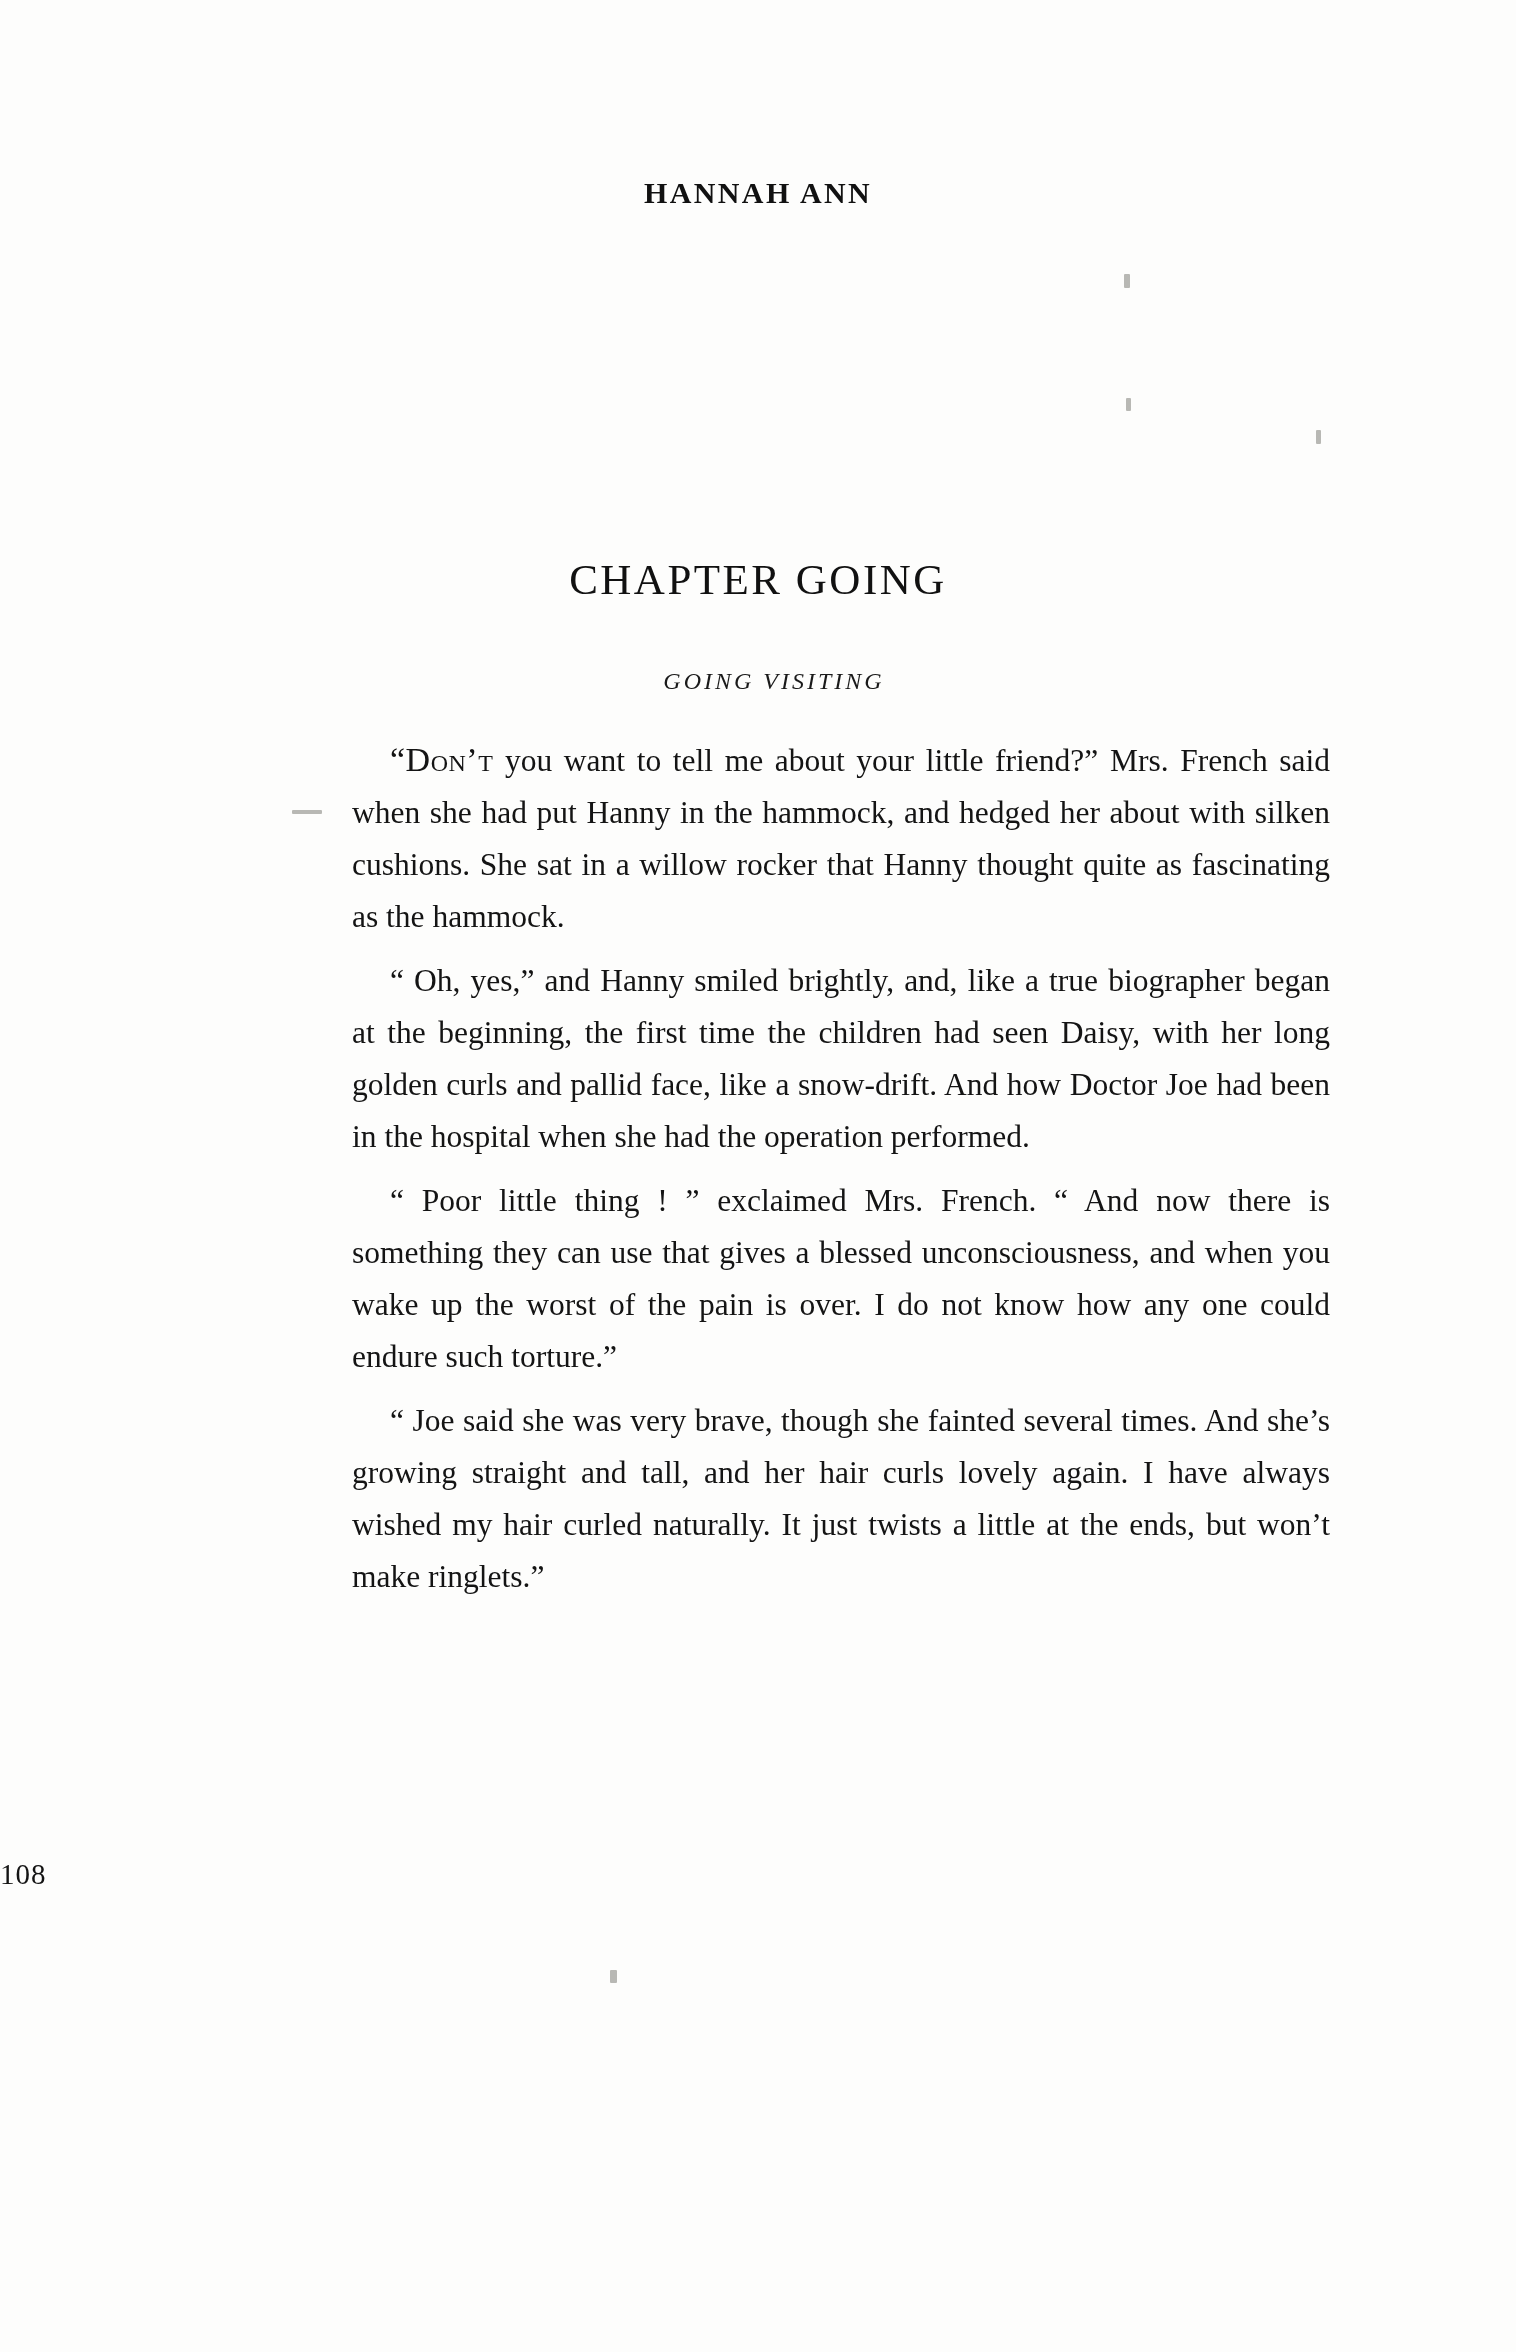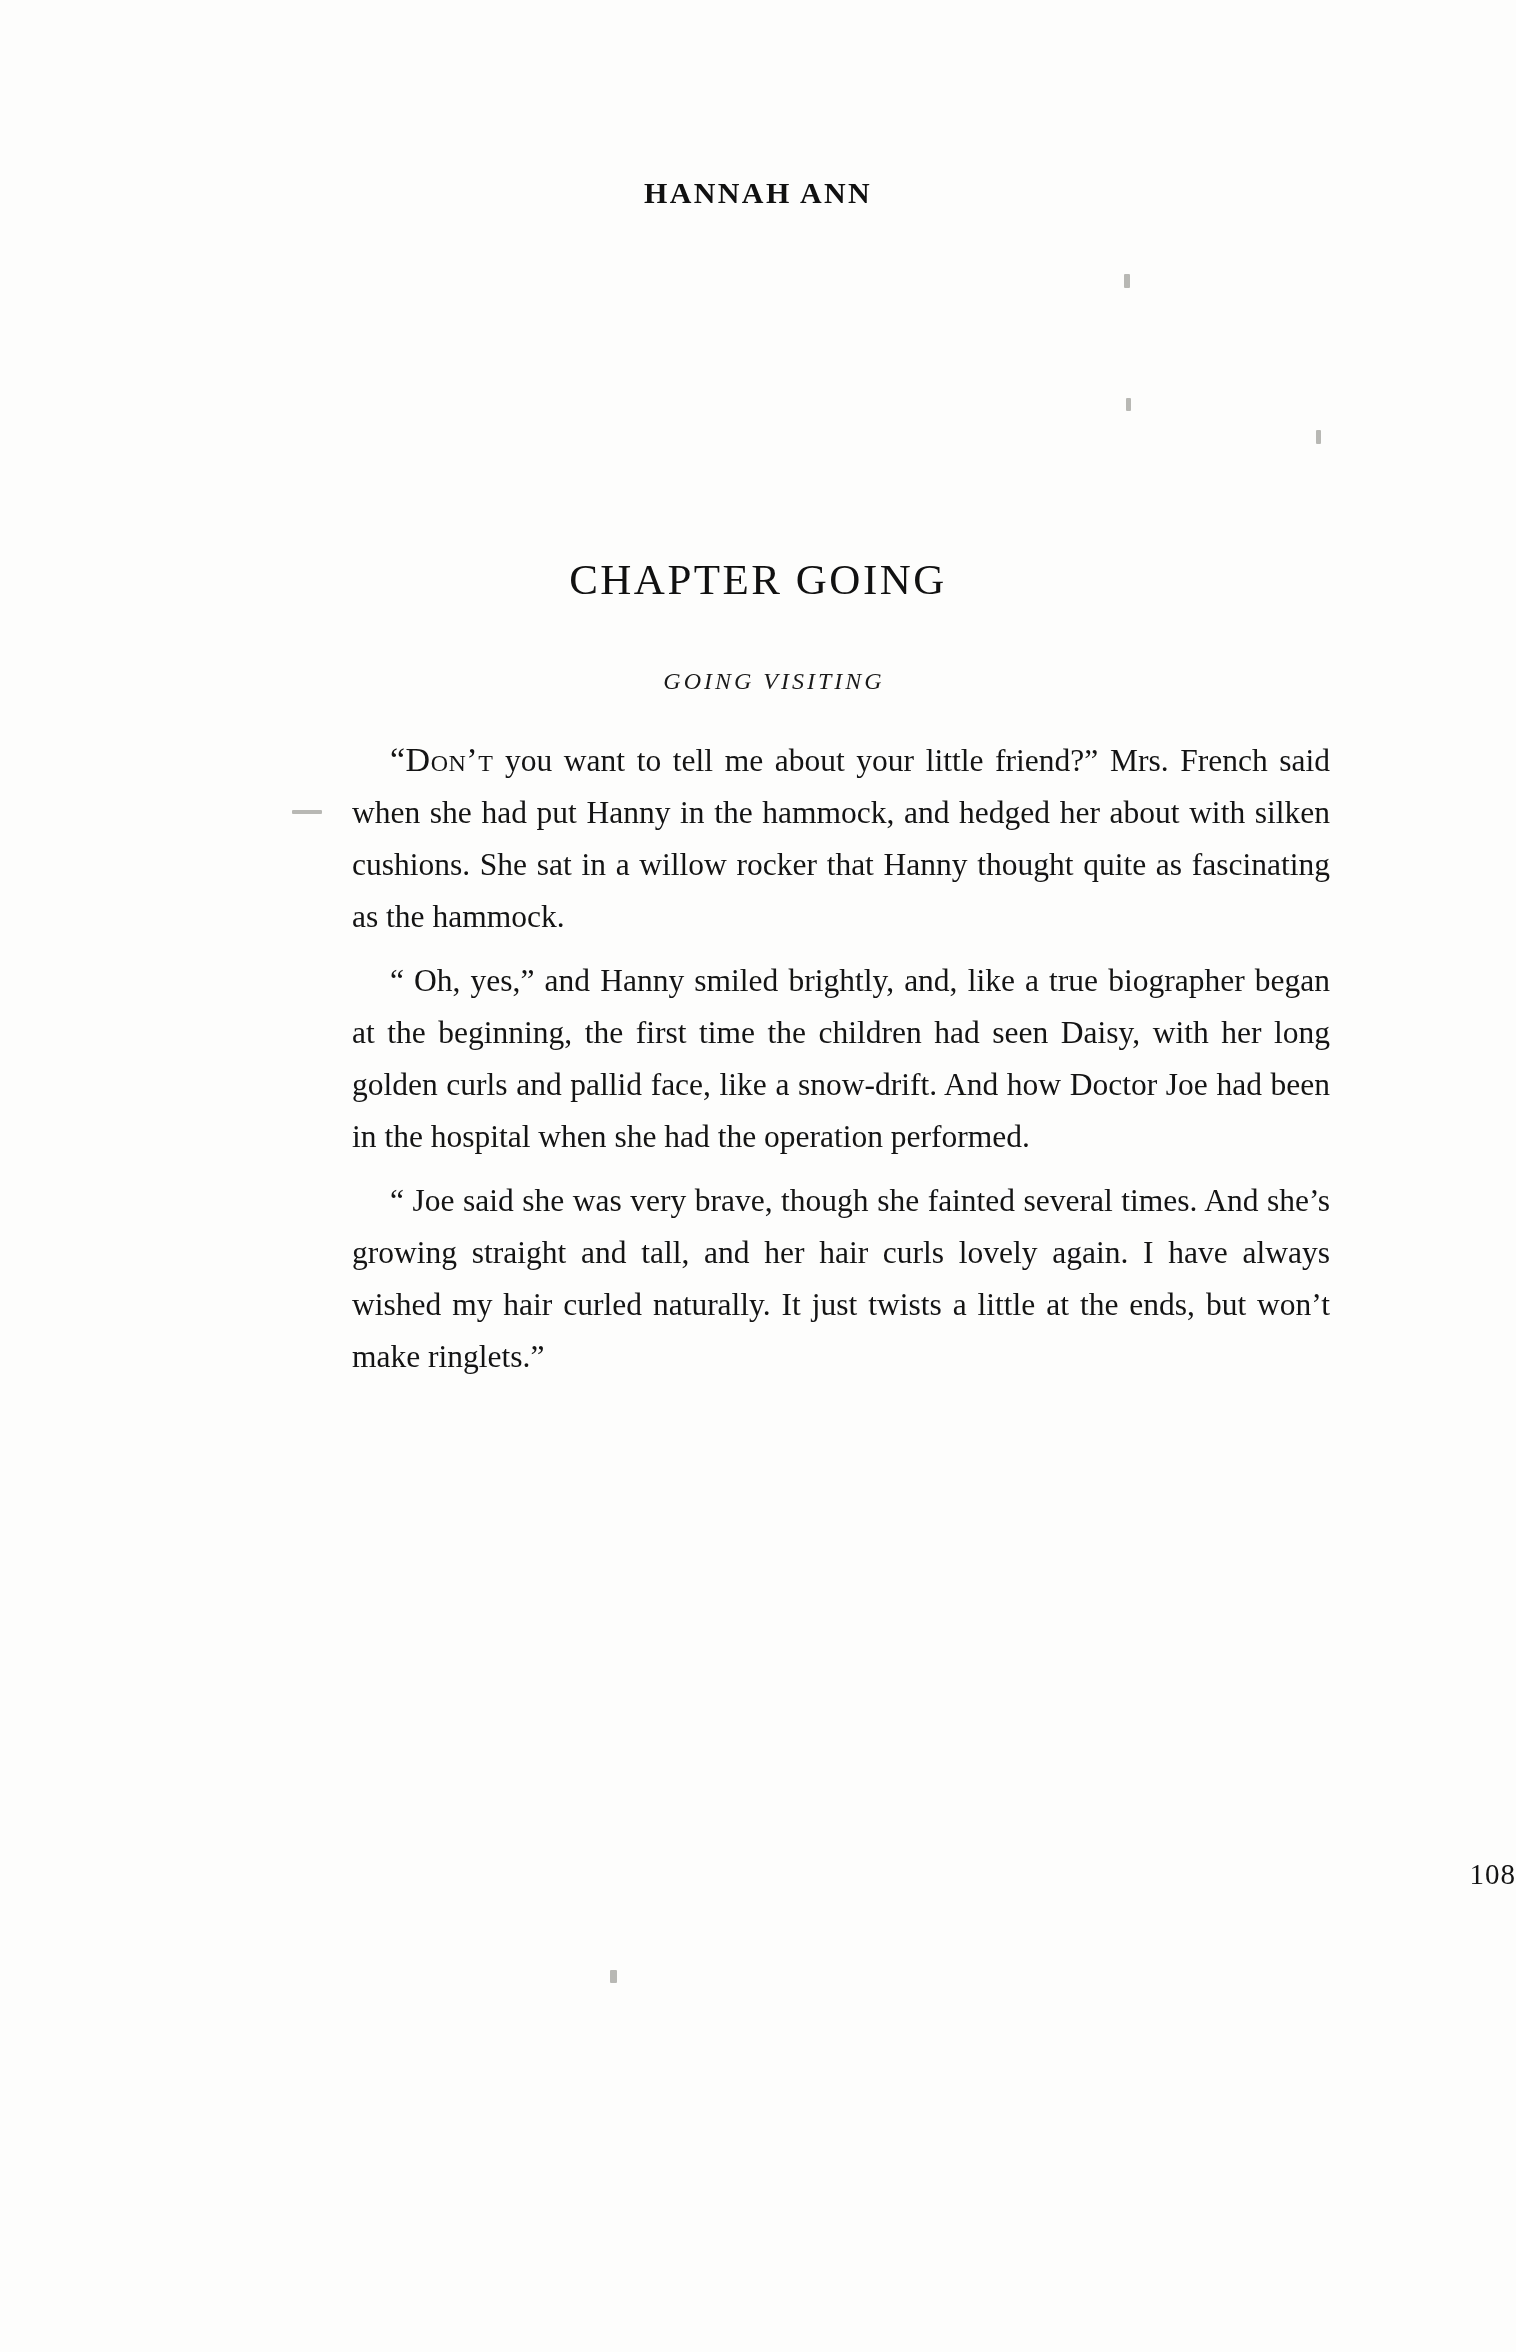--- a/index.html
+++ b/index.html
@@ -76,21 +76,21 @@
   .smallcaps {
     font-variant: small-caps;
     font-size: 34px;
     letter-spacing: 0.5px;
   }
   .folio {
     position: absolute;
     top: 1858px;
     left: 0;
     width: 1516px;
-    text-align: right;
+    text-align: left;
     font-size: 29px;
     letter-spacing: 1px;
     color: #141414;
   }
   .speck {
     position: absolute;
     background: #b8b8b4;
     border-radius: 1px;
   }
   .speck-a { top: 274px; left: 1124px; width: 6px; height: 14px; }
@@ -106,20 +106,21 @@
 
   <div class="running-head">HANNAH ANN</div>
 
   <div class="chapter-title">CHAPTER GOING</div>
 
   <div class="chapter-subtitle">GOING VISITING</div>
 
   <div class="body-text">
     <p class="first"><span class="smallcaps">“Don’t</span><span> you want to tell me about your little friend?” Mrs. French said when she had put Hanny in the hammock, and hedged her about with silken cushions. She sat in a willow rocker that Hanny thought quite as fascinating as the hammock.</span></p>
     <p><span>“ Oh, yes,” and Hanny smiled brightly, and, like a true biographer began at the beginning, the first time the children had seen Daisy, with her long golden curls and pallid face, like a snow-drift. And how Doctor Joe had been in the hospital when she had the operation performed.</span></p>
+    <p><span>“ Poor little thing ! ” exclaimed Mrs. French. “ And now there is something they can use that gives a blessed unconsciousness, and when you wake up the worst of the pain is over. I do not know how any one could endure such torture.”</span></p>
     <p><span>“ Joe said she was very brave, though she fainted several times. And she’s growing straight and tall, and her hair curls lovely again. I have always wished my hair curled naturally. It just twists a little at the ends, but won’t make ringlets.”</span></p>
   </div>
 
   <div class="folio">108</div>
 
   <div class="speck speck-a"></div>
   <div class="speck speck-b"></div>
   <div class="speck speck-c"></div>
   <div class="speck speck-d"></div>
   <div class="speck speck-e"></div>

